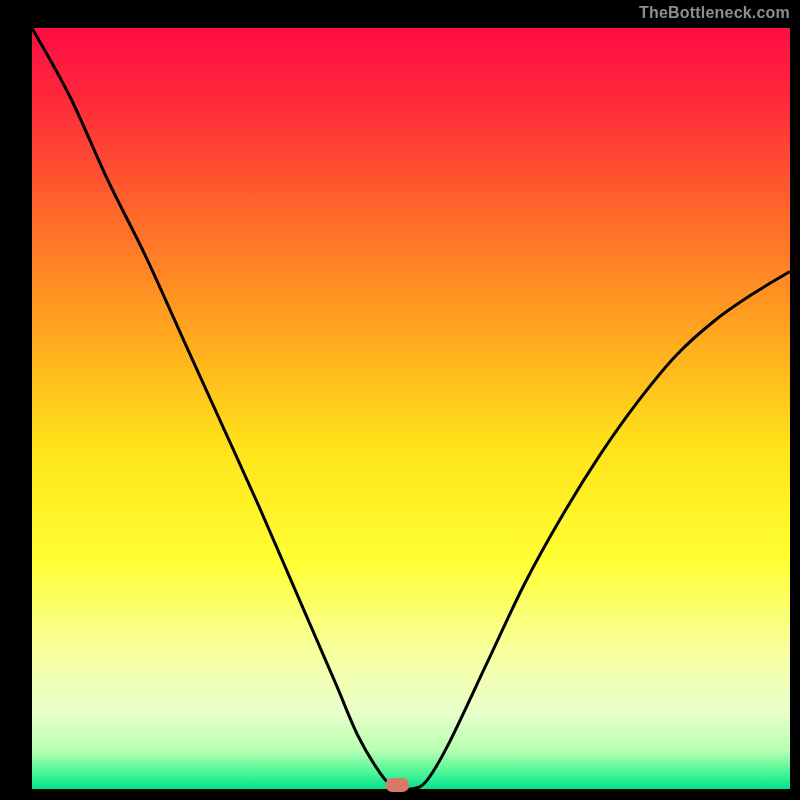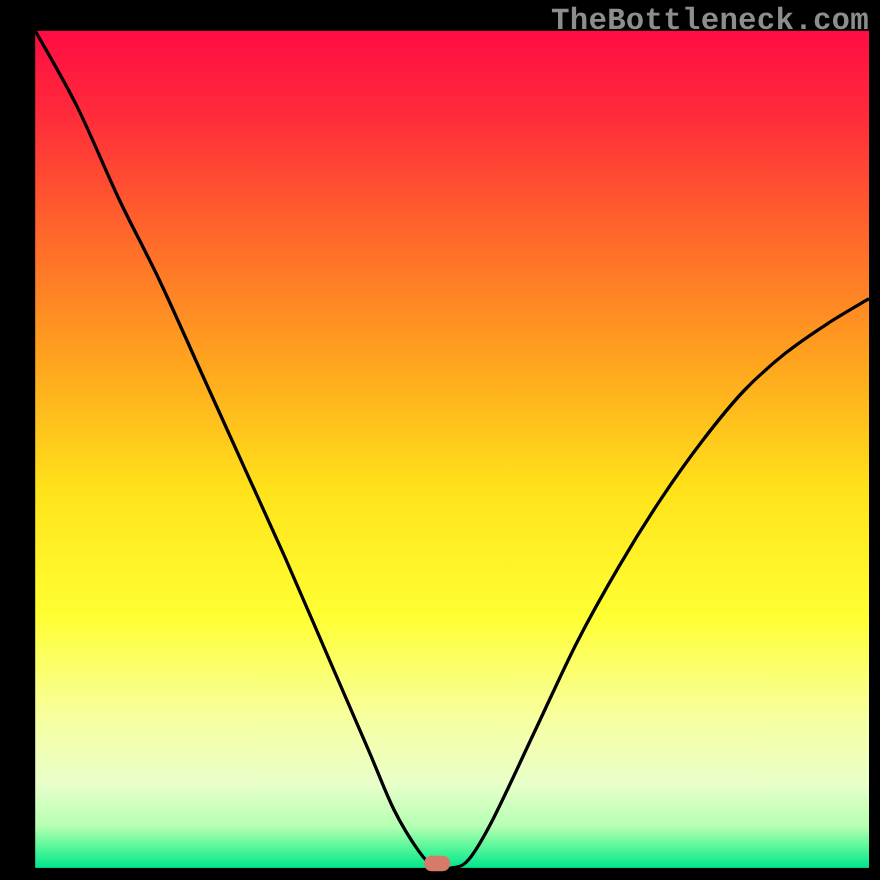--- a/index.html
+++ b/index.html
@@ -17,22 +17,22 @@
   }
   svg {
     position: absolute;
     top: 0;
     left: 0;
   }
   .watermark {
     position: absolute;
     top: 4px;
     right: 10px;
-    font-family: Liberation Mono, monospace;
-    font-size: 28px;
+    font-family: Liberation Sans, sans-serif;
+    font-size: 16px;
     font-weight: 600;
     color: #8d8d8d;
     letter-spacing: 0.2px;
   }
 </style>
 </head>
 <body>
 
 <div class="stage">
   <svg id="svg" width="800" height="800" viewBox="0 0 800 800">

